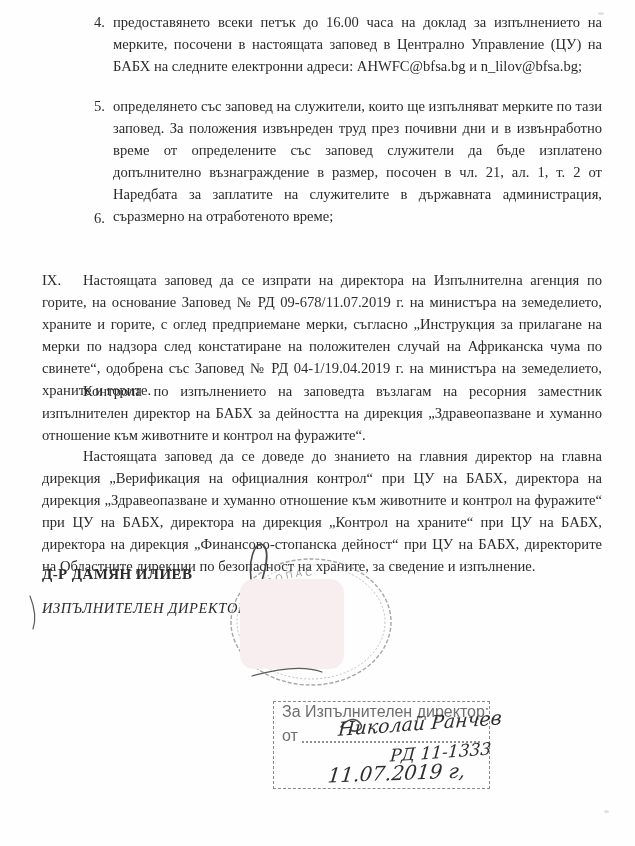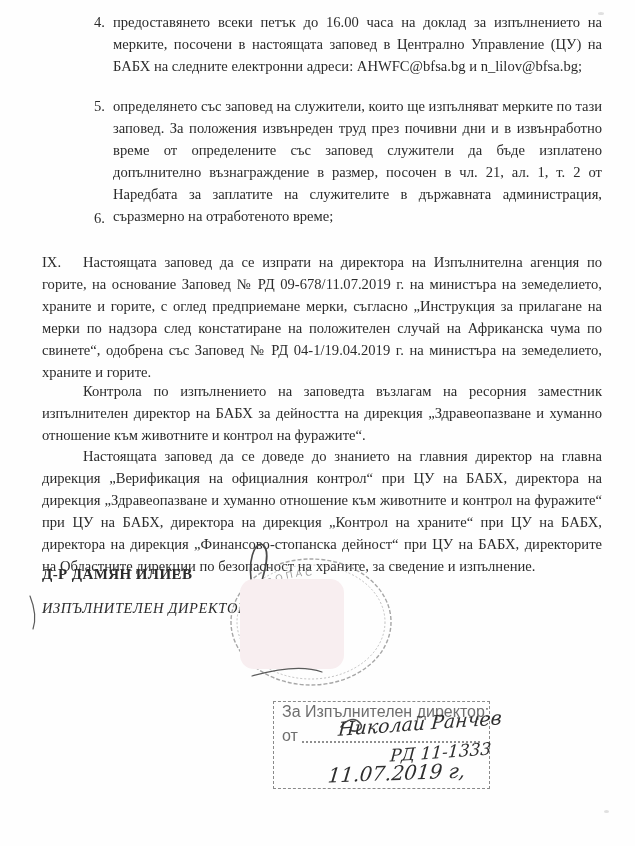--- a/index.html
+++ b/index.html
@@ -10,21 +10,21 @@
     background:#fefefe;
     font-family:"Liberation Serif", serif;
     color:#2b2b2b;
     overflow:hidden;
   }
   .txt { position:absolute; text-align:justify; font-size:14.6px; line-height:22px; }
   .li { left:113px; width:489px; }
   .li .num { position:absolute; left:-19px; top:0; }
   .para { left:42px; width:560px; }
   .indent { text-indent:41px; }
-  .ix-num { display:inline-block; width:41px; text-indent:0; }
+  .ix-num { display:inline-block; width:41px; text-indent:0;margin-top:18px; }
   .email { text-underline-offset:2px; }
   .sig-name { position:absolute; left:42px; top:566px; font-size:15px; font-weight:bold; letter-spacing:0.4px; }
   .sig-title { position:absolute; left:42px; top:600px; font-size:14.5px; font-style:italic; letter-spacing:0.6px; }
   svg.layer { position:absolute; left:0; top:0; pointer-events:none; }
   .layer-under { z-index:2; }
   .redaction {
     position:absolute; left:240px; top:579px; width:104px; height:90px;
     background:#f8eef0; border-radius:14px; z-index:3;
   }
   .layer-over { z-index:4; }

